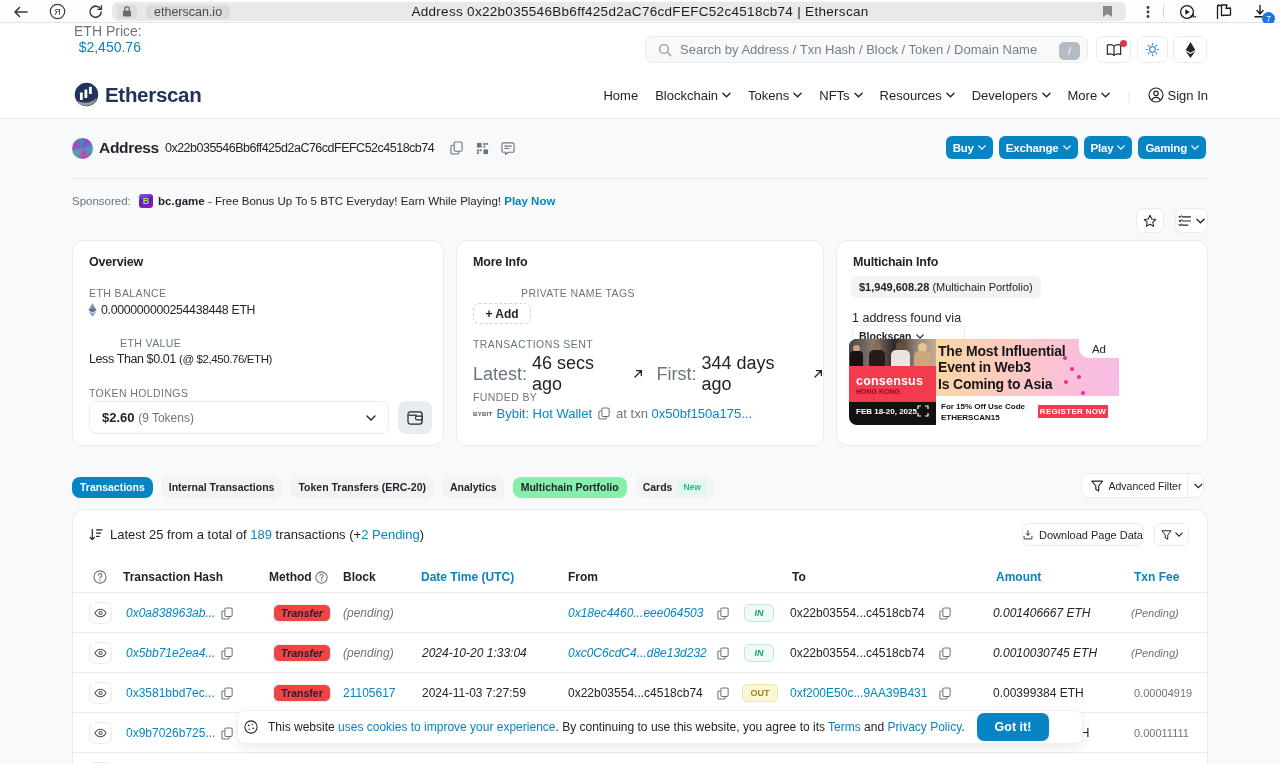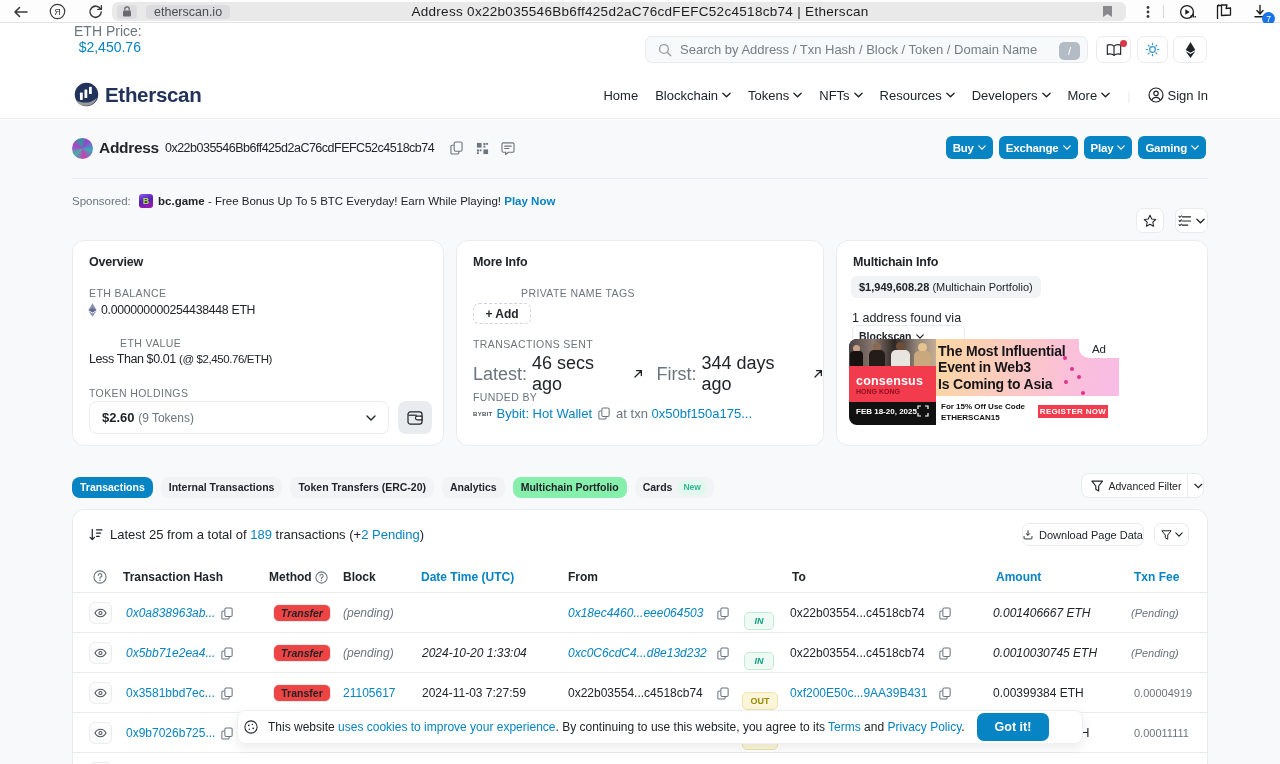--- a/index.html
+++ b/index.html
@@ -61,21 +61,21 @@
 .tab.active { background:#0784c3; color:#fff; }
 
 
 #tcard { top:389px; height:256px; background:#fff; border:1px solid #e9ecef; border-radius:12px 12px 0 0; border-bottom:none; overflow:hidden; }
 .trow { position:absolute; left:0; width:1136px; height:40px; border-top:1px solid #e9ecef; font-size:12px; }
 .cell { position:absolute; top:0; height:40px; display:flex; align-items:center; }
 .it { font-style:italic; }
 .grey { color:#6c757d; }
 .eyebtn { position:absolute; left:16px; top:9px; width:23px; height:22px; background:#fcfcfd; border:1px solid #ececee; border-radius:6px; display:flex; align-items:center; justify-content:center; color:#495057; }
 .method { position:absolute; left:200px; top:11px; width:58px; height:18px; border:1px solid #e9ecef; background:#ef4444; border-radius:6px; display:flex; align-items:center; justify-content:center; font-size:10.5px; font-weight:bold; }
-.badge { position:absolute; top:11px; height:18px; border-radius:5px; font-size:9px; font-weight:bold; display:flex; align-items:center; justify-content:center;margin-top:8px; }
+.badge { position:absolute; top:11px; height:18px; border-radius:5px; font-size:9px; font-weight:bold; display:flex; align-items:center; justify-content:center; }
 .badge.in { left:671px; width:30px; background:#f0faf5; border:1px solid #c0e9d6; color:#0ca37e; }
 .badge.out { left:669px; width:36px; background:#fbf5d9; border:1px solid #eee3ad; color:#9c8a00; }
 
 
 #cookie { position:absolute; left:237px; top:710px; width:846px; height:34px; background:#fff; border:1px solid #eef0f2; border-radius:8px; box-shadow:0 4px 12px rgba(0,0,0,.08); display:flex; align-items:center; font-size:12px; color:#212529; z-index:50; white-space:nowrap; }
 #gotit { background:#0784c3; color:#fff; font-size:12.5px; font-weight:bold; border-radius:7px; height:28px; display:flex; align-items:center; padding:0 18px; }
 </style>
 </head>
 <body>
 

